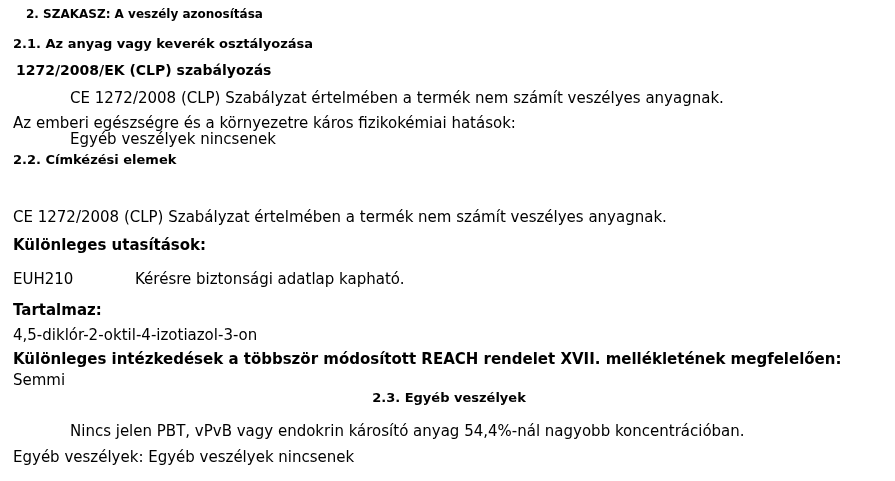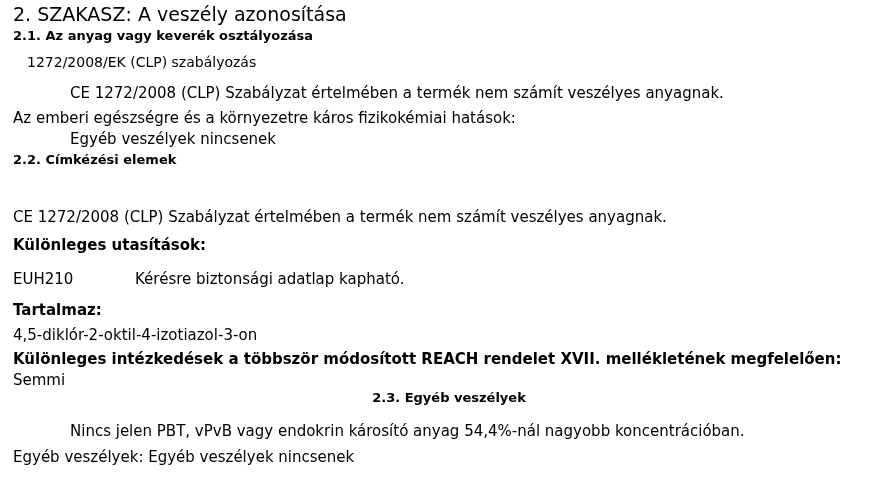--- a/index.html
+++ b/index.html
@@ -20,36 +20,36 @@
     height: 481px;
     padding: 5px 10px 0 13px;
     background: #ffffff;
   }
   .line {
     font-size: 15px;
     line-height: 16px;
     white-space: nowrap;
   }
   .h1 {
-    font-size: 19px;
+    font-size: 12px;
     line-height: 18px;
-    font-weight: normal;
-    margin: 0;
+    font-weight: bold;
+    margin: 13px;
   }
   .h2 {
     font-size: 13px;
     line-height: 16px;
     font-weight: bold;
     margin: 0;
   }
   .h3 {
     font-size: 14px;
     line-height: 17px;
-    font-weight: normal;
-    margin: 14px;
+    font-weight: bold;
+    margin: 3px;
   }
   .bold {
     font-weight: bold;
   }
   .indent {
     padding-left: 57px;
   }
   .euh-code {
     display: inline-block;
     width: 122px;
@@ -64,21 +64,21 @@
   <div class="h1 line" style="margin-top:0;">2. SZAKASZ: A veszély azonosítása</div>
 
   <div class="h2 line" style="margin-top:5px;">2.1. Az anyag vagy keverék osztályozása</div>
 
   <div class="h3 line" style="margin-top:10px;">1272/2008/EK (CLP) szabályozás</div>
 
   <div class="line indent" style="margin-top:11px;">CE 1272/2008 (CLP) Szabályzat értelmében a termék nem számít veszélyes anyagnak.</div>
 
   <div class="line" style="margin-top:9px;">Az emberi egészségre és a környezetre káros fizikokémiai hatások:</div>
 
-  <div class="line indent" style="margin-top:5px;">Egyéb veszélyek nincsenek</div>
+  <div class="line indent" style="">Egyéb veszélyek nincsenek</div>
 
   <div class="h2 line" style="margin-top:5px;">2.2. Címkézési elemek</div>
 
   <div class="line" style="margin-top:41px;">CE 1272/2008 (CLP) Szabályzat értelmében a termék nem számít veszélyes anyagnak.</div>
 
   <div class="line bold" style="margin-top:12px;">Különleges utasítások:</div>
 
   <div class="line" style="margin-top:10px;">
     <span class="euh-code">EUH210</span><span>Kérésre biztonsági adatlap kapható.</span>
   </div>

